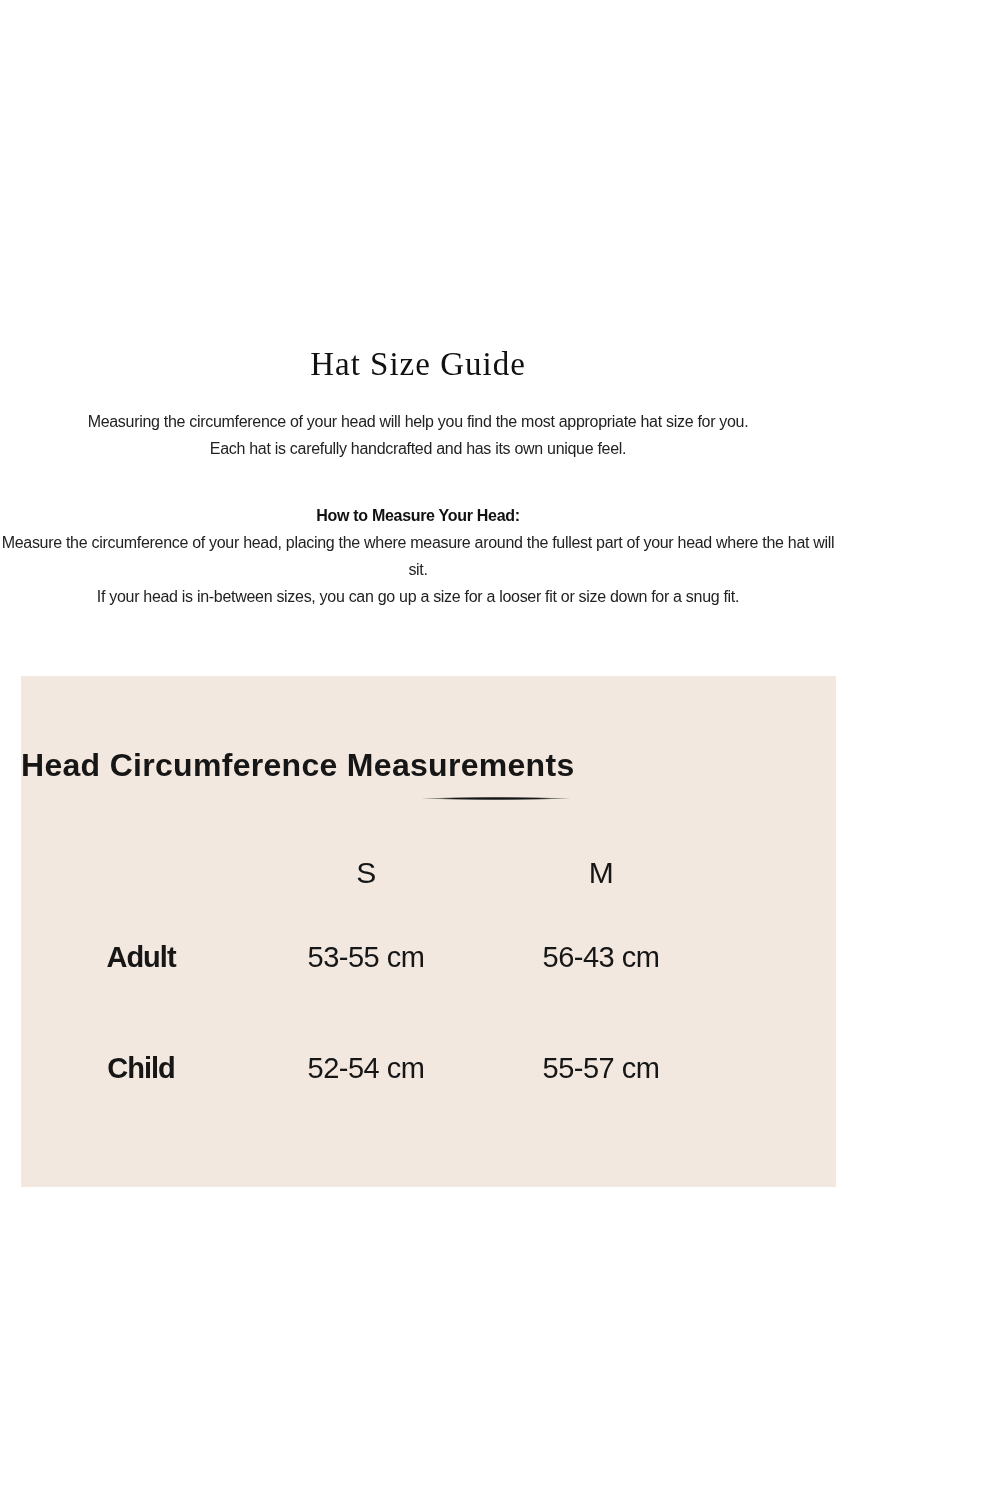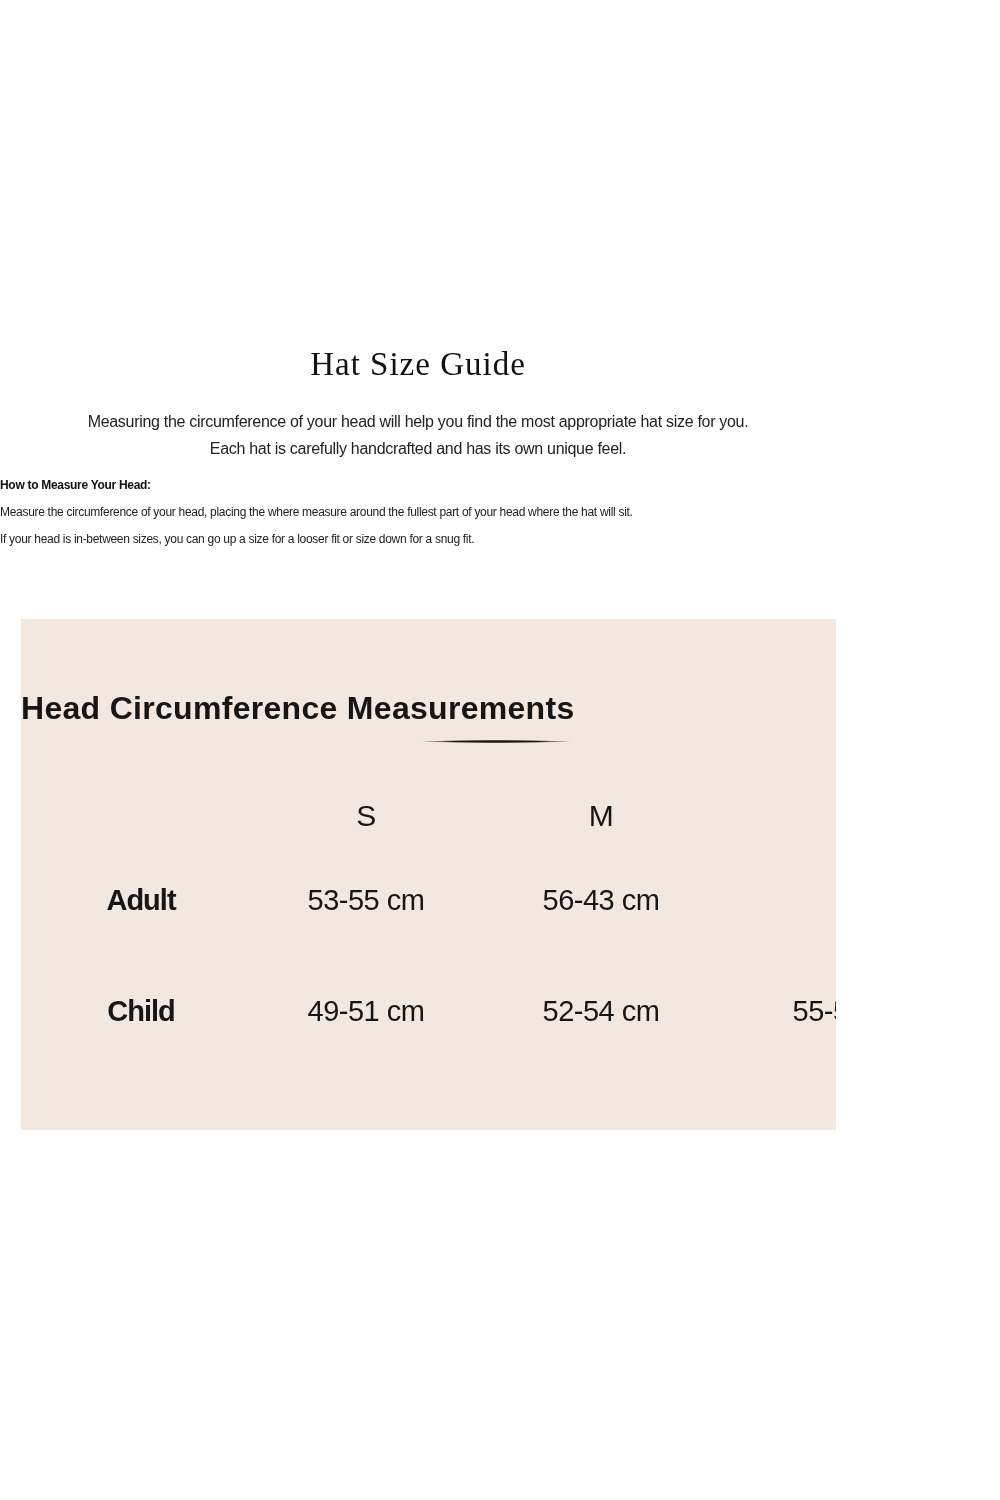--- a/index.html
+++ b/index.html
@@ -29,23 +29,23 @@
   }
   .intro {
     margin-top: 24px;
     text-align: center;
     font-size: 16px;
     line-height: 27px;
     letter-spacing: -0.3px;
     color: #222222;
   }
   .how-to {
-    margin-top: 10px;
-    text-align: left;
-    font-size: 12px;
+    margin-top: 40px;
+    text-align: center;
+    font-size: 16px;
     line-height: 27px;
     letter-spacing: -0.3px;
     color: #222222;
   }
   .how-to .how-to-heading {
     font-weight: bold;
     color: #111111;
   }
   .size-panel {
     box-sizing: border-box;
@@ -131,19 +131,18 @@
     </div>
 
     <div class="size-grid data-row first">
       <div class="cell row-label">Adult</div>
       <div class="cell">53-55 cm</div>
       <div class="cell">56-43 cm</div>
     </div>
 
     <div class="size-grid data-row second">
       <div class="cell row-label">Child</div>
-      <div class="cell">49-51 cm</div>
       <div class="cell">52-54 cm</div>
       <div class="cell">55-57 cm</div>
     </div>
   </div>
 
 </div>
 
 </body></html>

